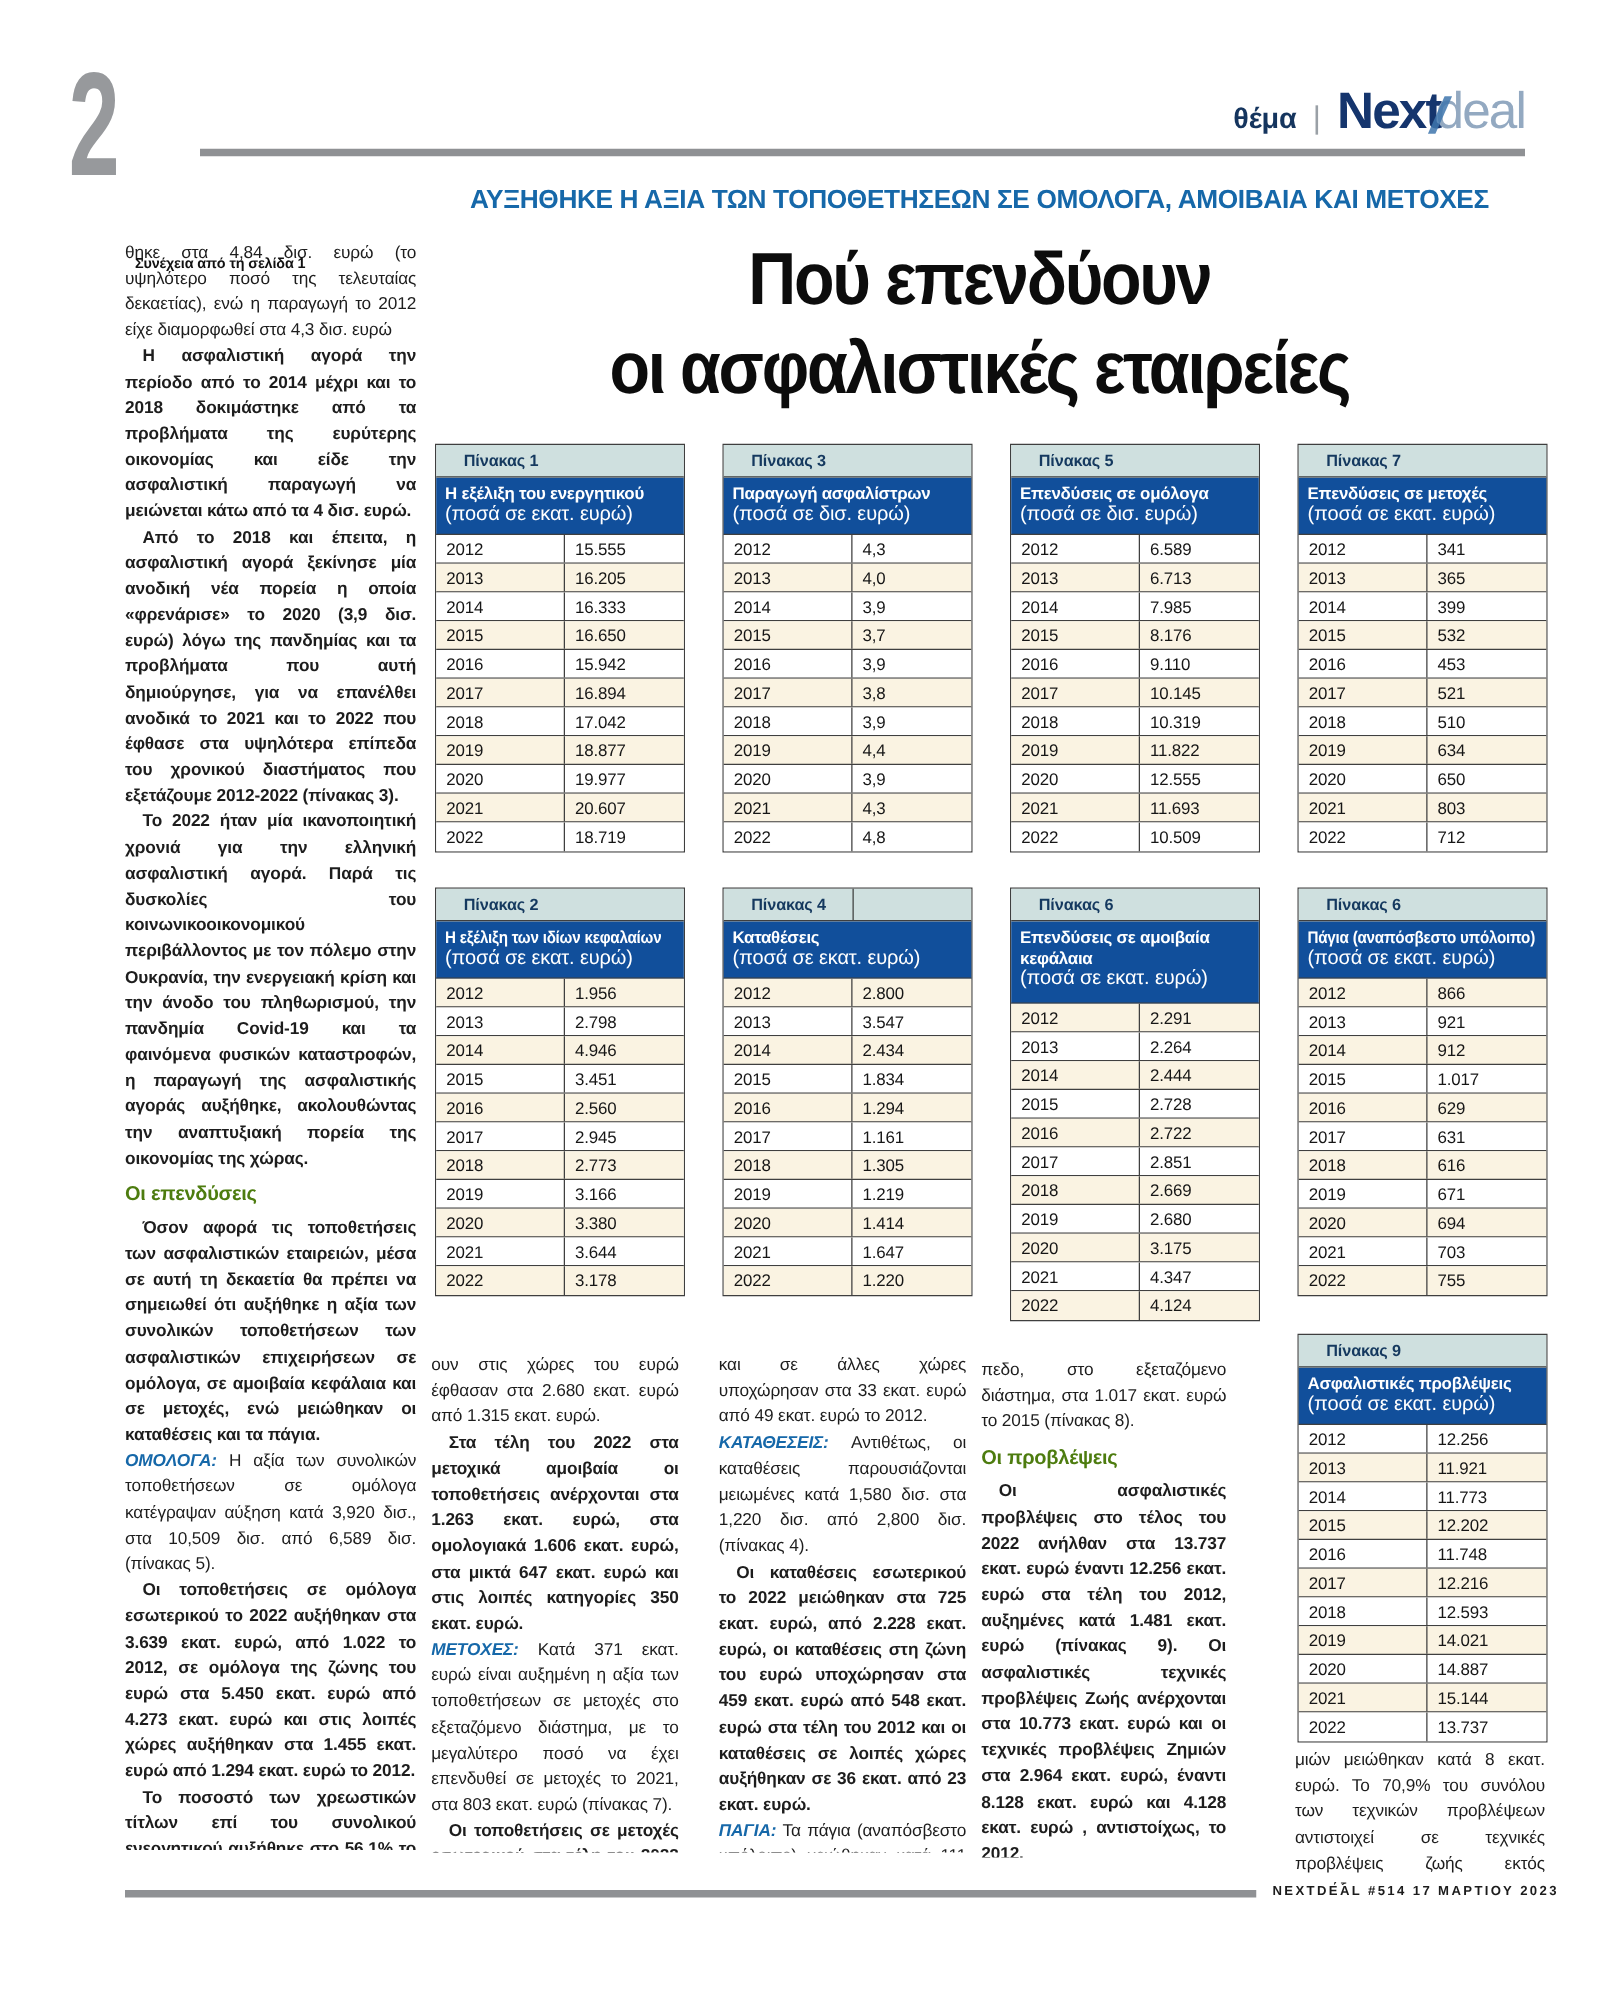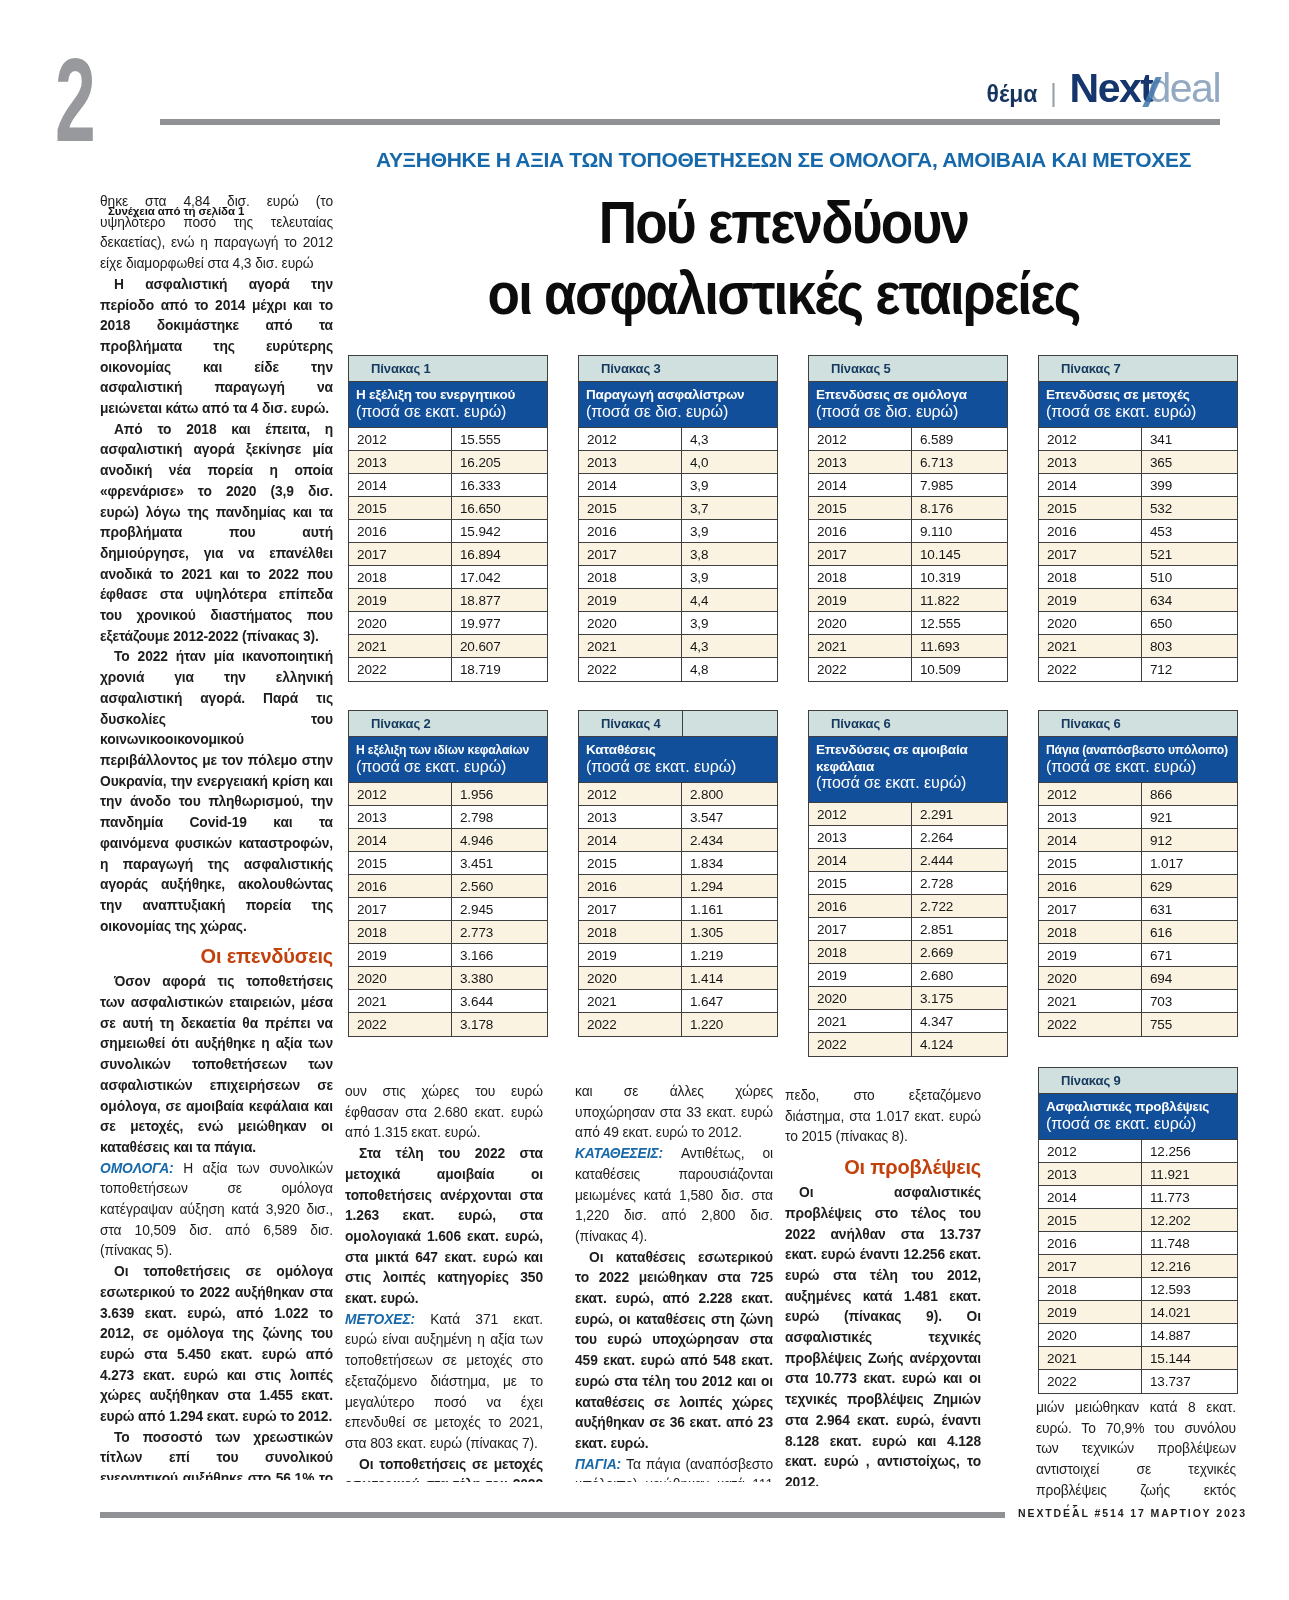--- a/index.html
+++ b/index.html
@@ -32,21 +32,21 @@
   
   .kicker{position:absolute;left:345px;top:148px;width:877px;text-align:center;
           font-size:21px;font-weight:bold;color:var(--accent);letter-spacing:-0.3px;}
   .title{position:absolute;left:345px;top:188px;width:877px;margin:0;text-align:center;
          font-size:59px;line-height:71px;font-weight:800;letter-spacing:-2px;color:#0c0c0c;
          transform:scaleX(.9);transform-origin:center top;}
 
   
   .blocks p{margin:0;text-align:justify;font-size:13.8px;line-height:20.7px;color:var(--ink);}
   .blocks p.ind{text-indent:14px;font-weight:bold;}
-  .blocks h3{margin:9px 0 6px;font-size:20px;line-height:20px;color:#c2410c;letter-spacing:-0.2px;text-align:right;}
+  .blocks h3{margin:9px 0 6px;font-size:16px;line-height:20px;color:#4d7c0f;letter-spacing:-0.2px;}
   .lead{color:var(--accent);font-weight:bold;font-style:italic;}
   .leftcol{position:absolute;left:100px;top:192px;width:233px;height:1288px;overflow:hidden;}
   .bcol{position:absolute;overflow:hidden;}
   .b0{left:345px;top:1082px;width:198px;height:400px;}
   .b1{left:575px;top:1082px;width:198px;height:400px;}
   .b2{left:785px;top:1086px;width:196px;height:400px;}
   .b3{left:1036px;top:1398px;width:200px;height:110px;}
 
   
   .ptable{position:absolute;width:200px;border:1px solid var(--border);background:#fff;box-sizing:border-box;}

